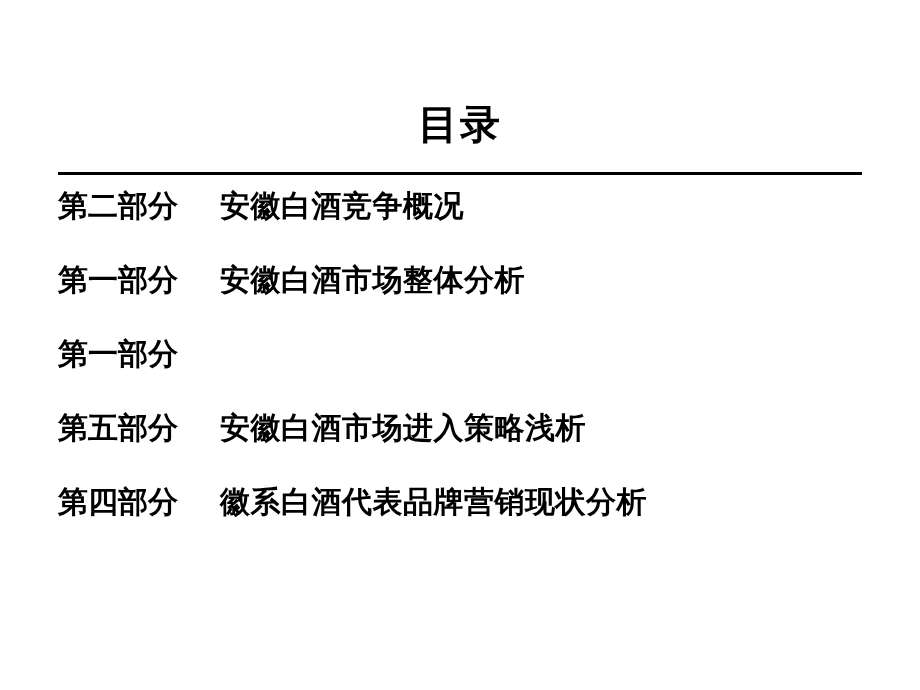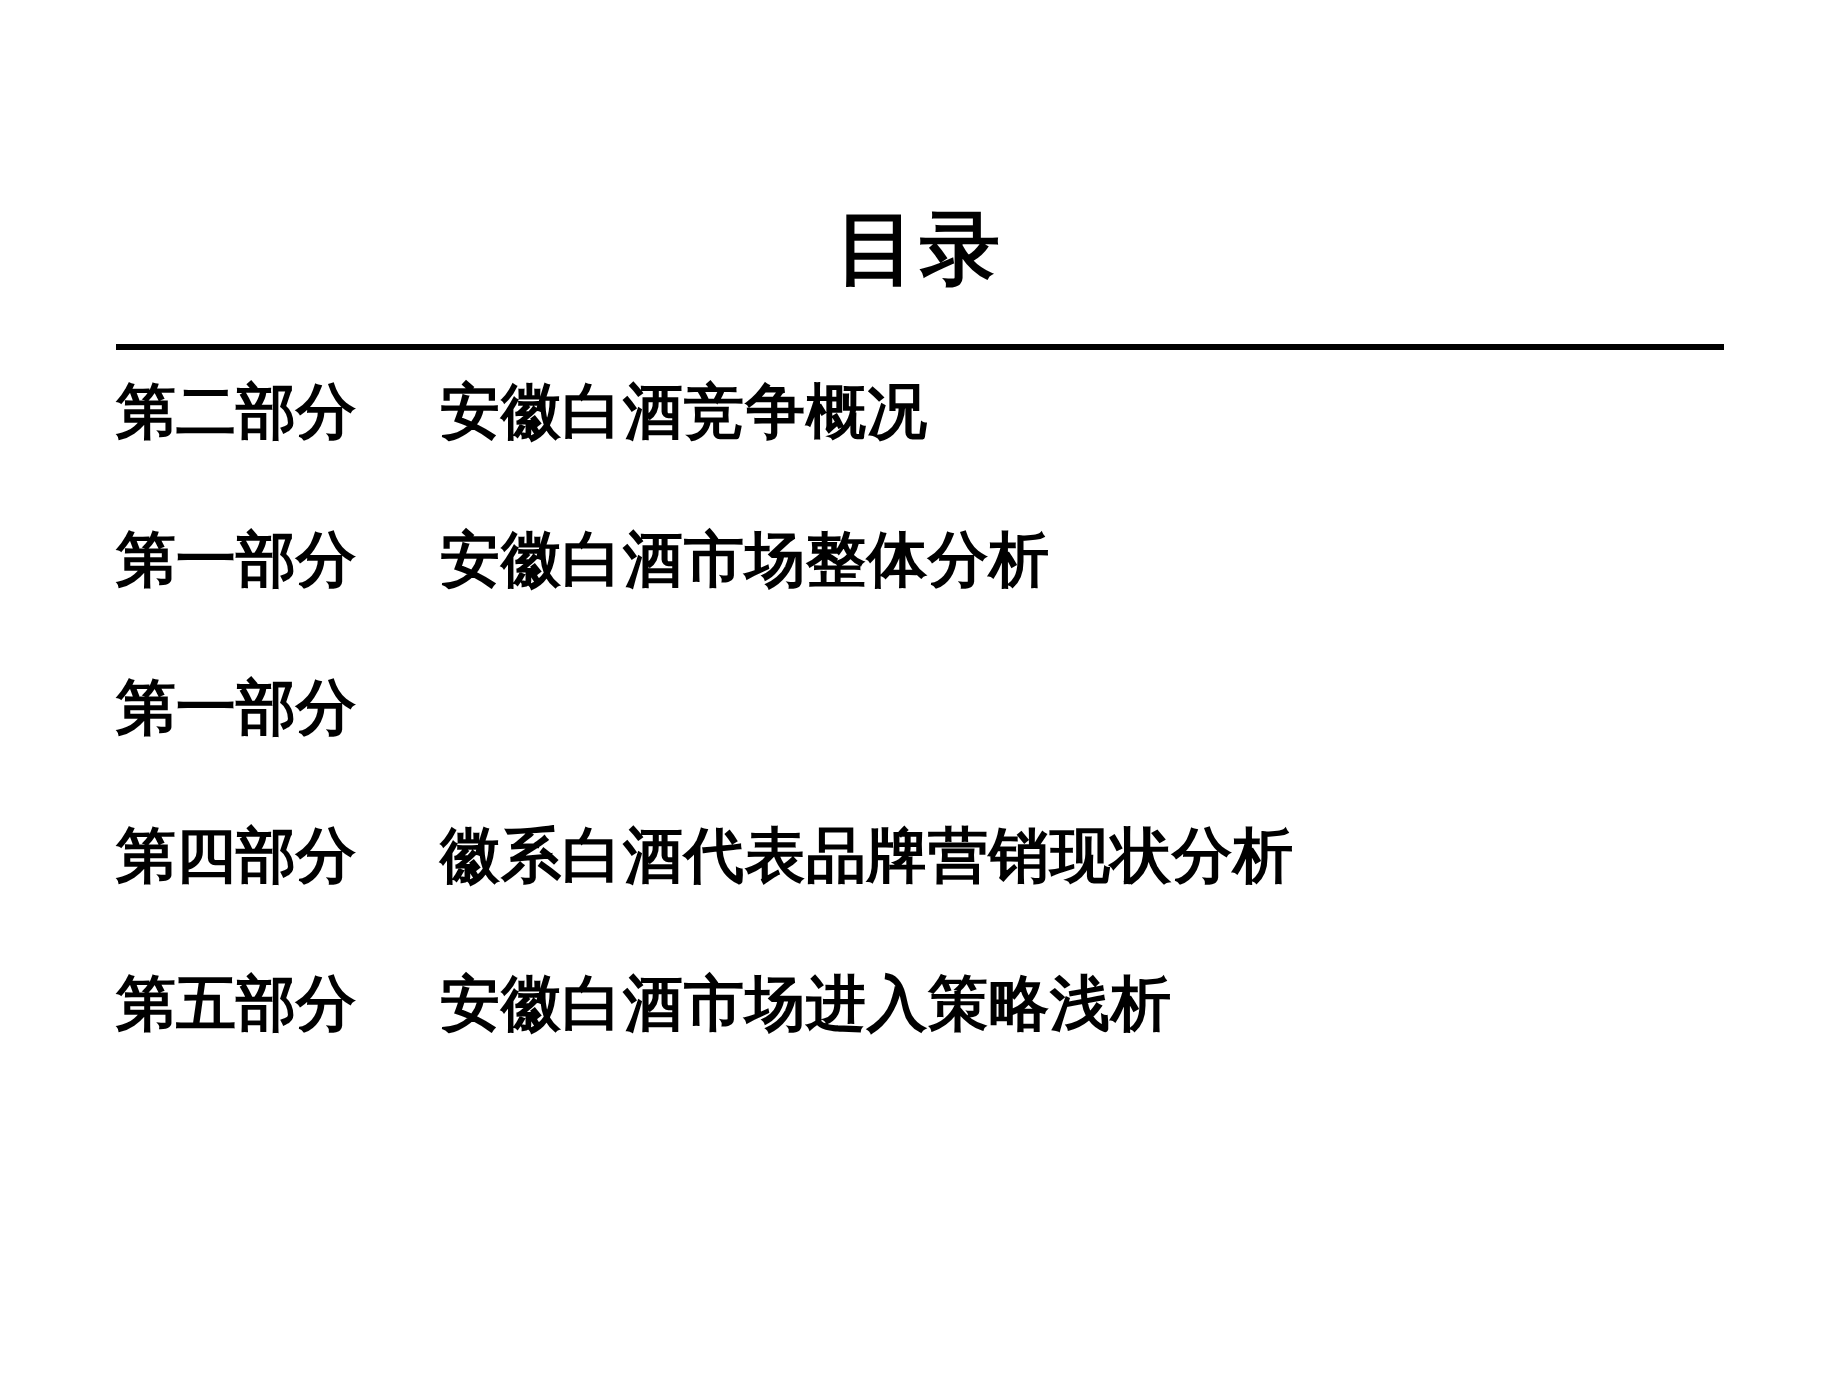--- a/index.html
+++ b/index.html
@@ -88,23 +88,23 @@
     <div class="toc-row">
       <div class="toc-part">第一部分</div>
       <div class="toc-text">安徽白酒市场整体分析</div>
     </div>
 
     <div class="toc-row">
       <div class="toc-part">第一部分</div>
     </div>
 
     <div class="toc-row">
-      <div class="toc-part">第四部分</div>
-      <div class="toc-text">徽系白酒代表品牌营销现状分析</div>
+      <div class="toc-part">第五部分</div>
+      <div class="toc-text">安徽白酒市场进入策略浅析</div>
     </div>
 
     <div class="toc-row">
-      <div class="toc-part">第五部分</div>
-      <div class="toc-text">安徽白酒市场进入策略浅析</div>
+      <div class="toc-part">第四部分</div>
+      <div class="toc-text">徽系白酒代表品牌营销现状分析</div>
     </div>
 
   </div>
 </div>
 
 </body></html>

